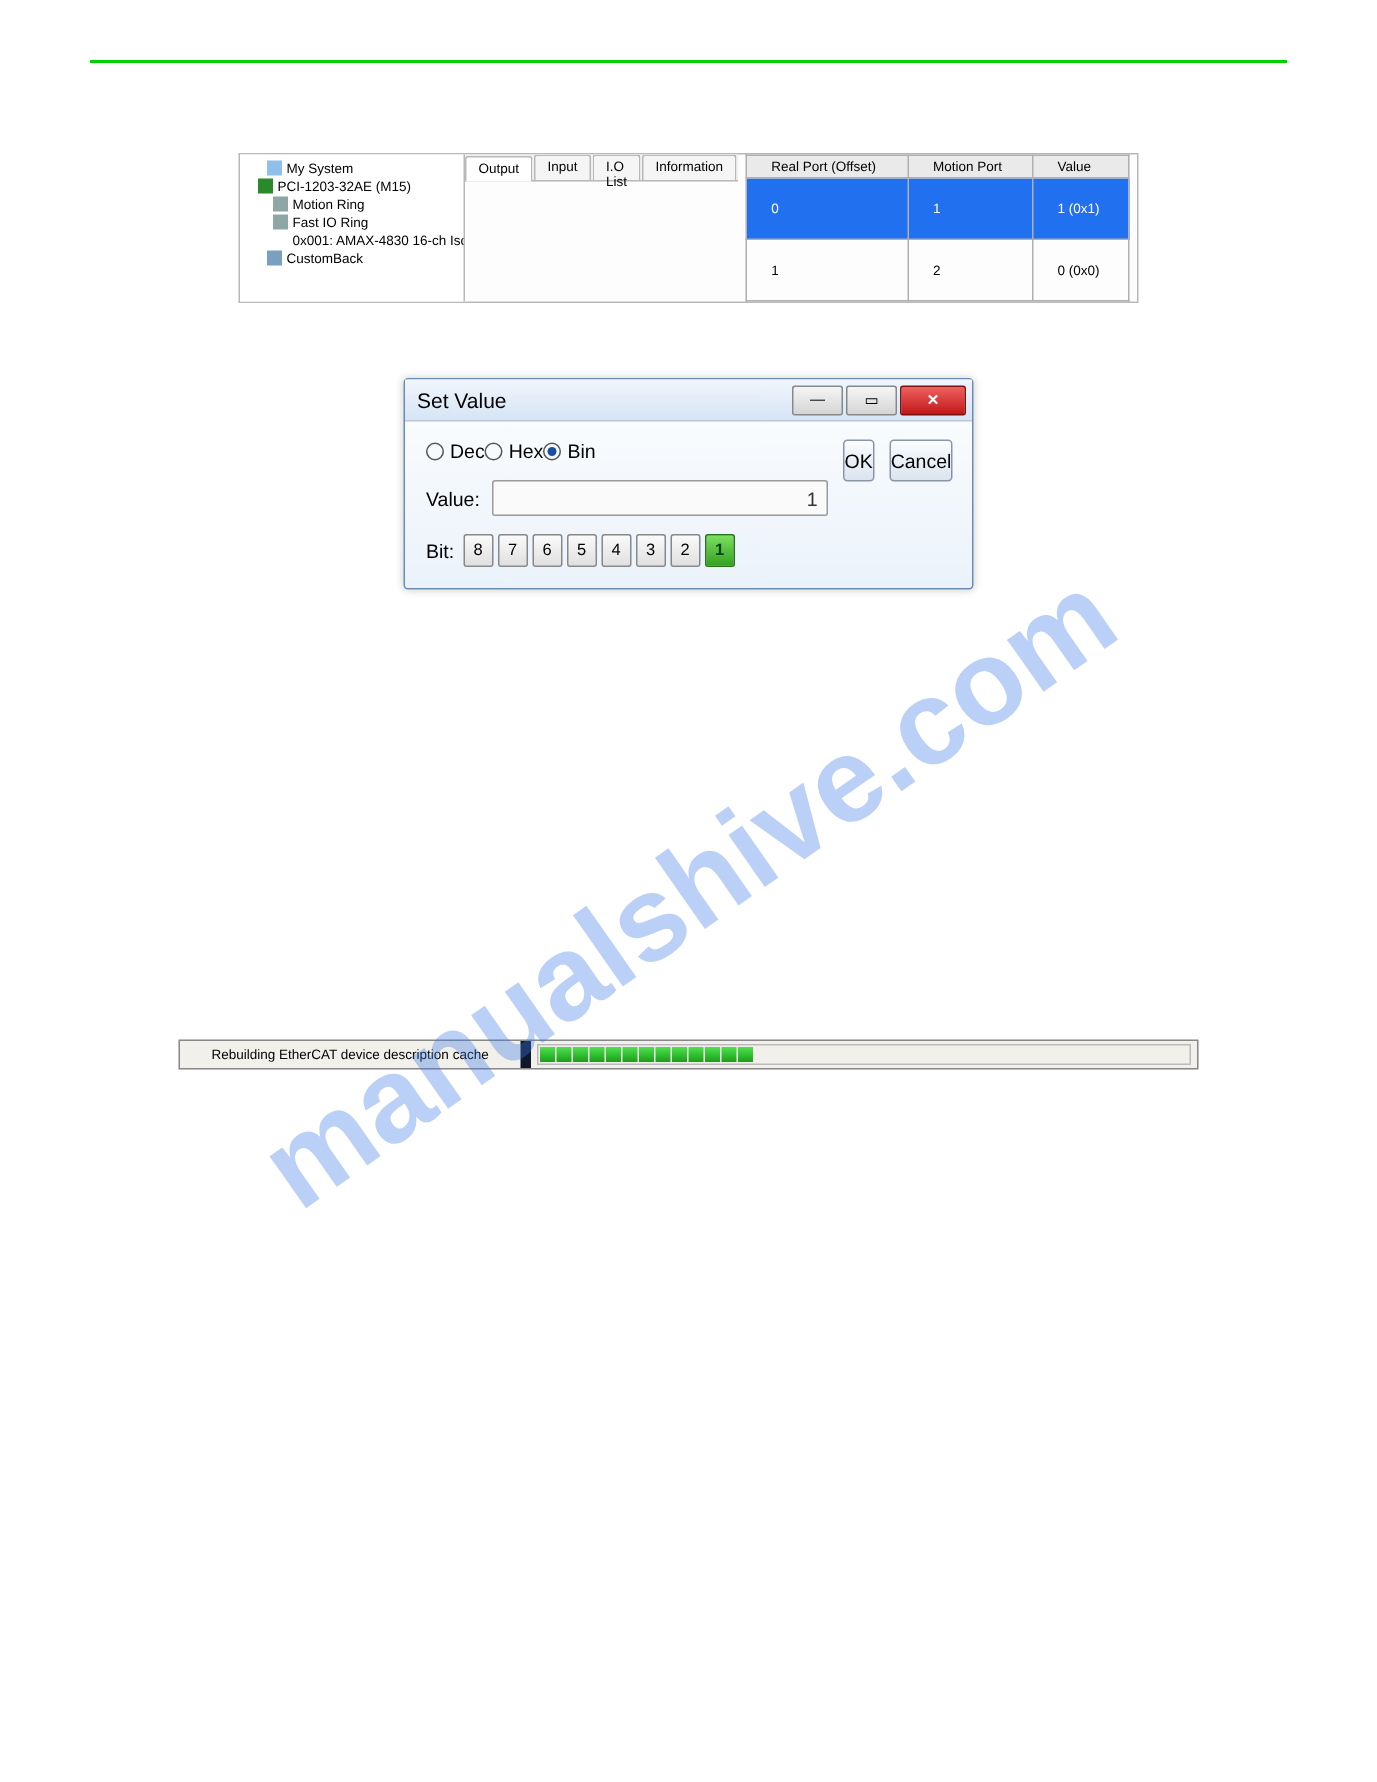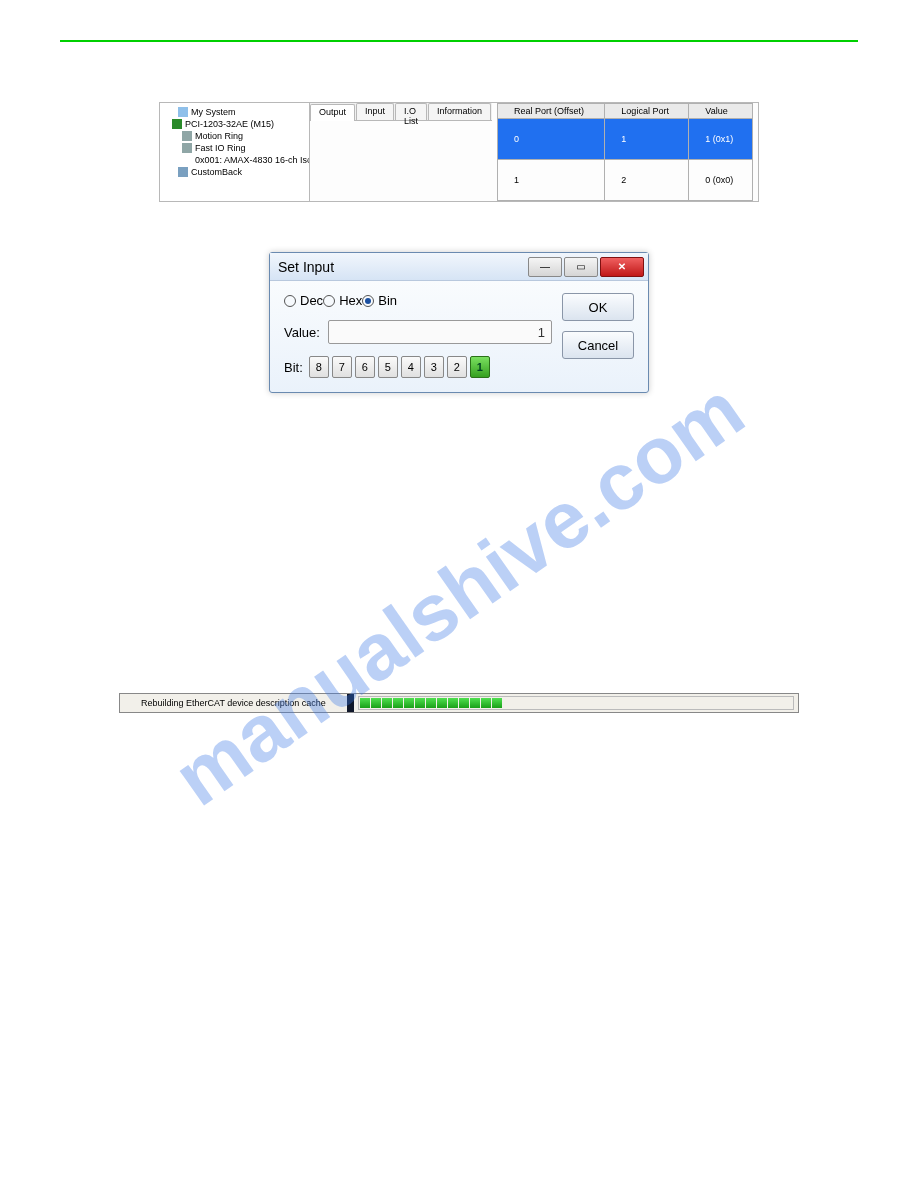--- a/index.html
+++ b/index.html
@@ -94,21 +94,21 @@
   .radio-row { display:flex; align-items:center; margin-bottom:12px; }
   .radio { width:12px; height:12px; border:1px solid #555; border-radius:50%; display:inline-flex; align-items:center; justify-content:center; }
   .radio.checked::after { content:""; width:6px; height:6px; background:#1a4fa0; border-radius:50%; display:block; }
   .radio-lbl { display:flex; align-items:center; gap:4px; font-size:13px; }
   .value-row { display:flex; align-items:center; gap:8px; margin-bottom:12px; }
   .value-input { flex:1; height:24px; border:1px solid #999; background:#fafafa; padding:0 6px; text-align:right; border-radius:2px; display:flex; align-items:center; justify-content:flex-end; font-size:13px; color:#333; }
   .bit-row { display:flex; align-items:center; gap:6px; }
   .bit-btns { display:flex; gap:3px; }
   .bit-btn { width:20px; height:22px; border:1px solid #888; background:linear-gradient(#fafafa,#e0e0e0); border-radius:2px; display:flex; align-items:center; justify-content:center; font-size:11px; }
   .bit-btn.on { background:linear-gradient(#7be060,#35a020); border-color:#2a7018; color:#042; font-weight:bold; }
-  .dlg-right { width:82px; display:flex; flex-direction:column; gap:10px; padding-left:10px; }
+  .dlg-right { width:82px; display:flex; flex-direction:row; gap:10px; padding-left:10px; }
   .push-btn { height:28px; border:1px solid #8a96a8; background:linear-gradient(#fafcfe,#dbe4ef); border-radius:3px; font-size:13px; display:flex; align-items:center; justify-content:center; }
   
   .progress-strip {
     width: 680px;
     margin: 300px auto 0 auto;
     border:1px solid #888;
     height: 20px;
     display:flex;
     align-items:center;
     background:#f2f0ea;
@@ -157,21 +157,21 @@
     <div class="tabstrip">
       <div class="tab active">Output</div>
       <div class="tab">Input</div>
       <div class="tab">I.O List</div>
       <div class="tab">Information</div>
     </div>
     <table class="io-table">
       <thead>
           <tr>
         <th>Real Port (Offset)</th>
-        <th>Logical Port</th>
+        <th>Motion Port</th>
         <th>Value</th>
       </tr>
         </thead>
       <tbody>
         <tr class="sel">
           <td>0</td>
           <td>1</td>
           <td>1 (0x1)</td>
         </tr>
         <tr>
@@ -179,21 +179,21 @@
           <td>2</td>
           <td>0 (0x0)</td>
         </tr>
       </tbody>
     </table>
   </div>
 </div>
 
 <div class="dialog">
   <div class="dlg-titlebar">
-    <span class="dlg-title">Set Input</span>
+    <span class="dlg-title">Set Value</span>
     <div class="dlg-btns">
       <div class="dlg-btn min">
           <span>—</span>
         </div>
       <div class="dlg-btn max">
           <span>▭</span>
         </div>
       <div class="dlg-btn close">
           <span>✕</span>
         </div>

